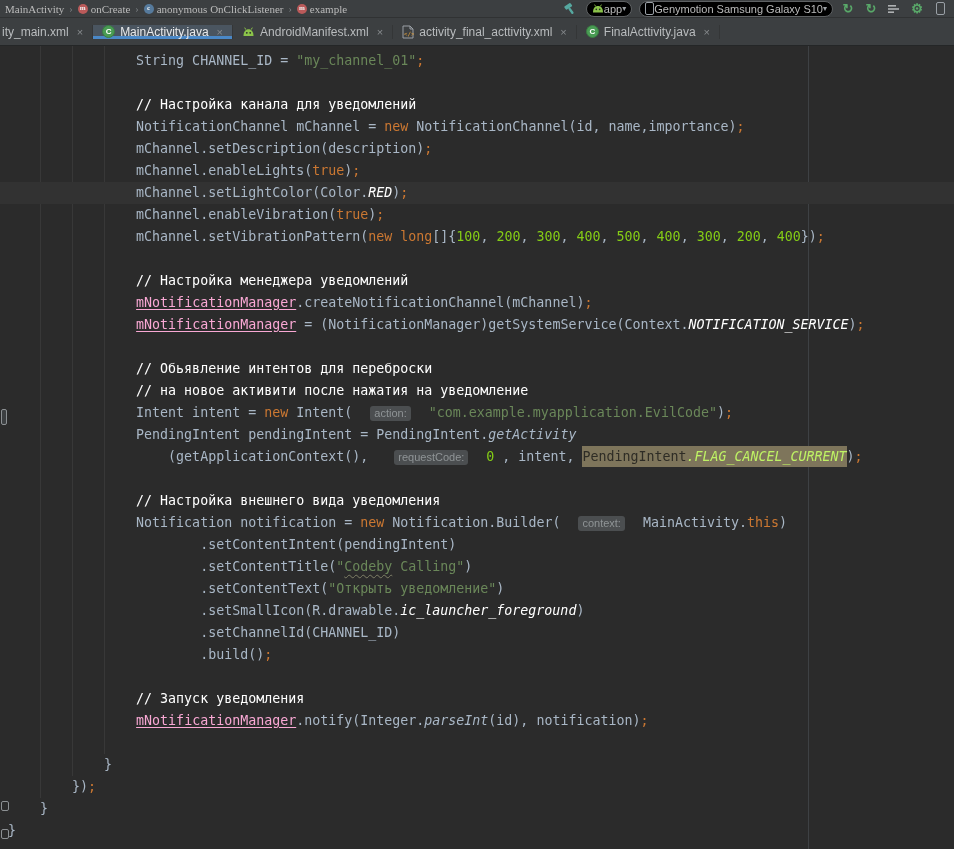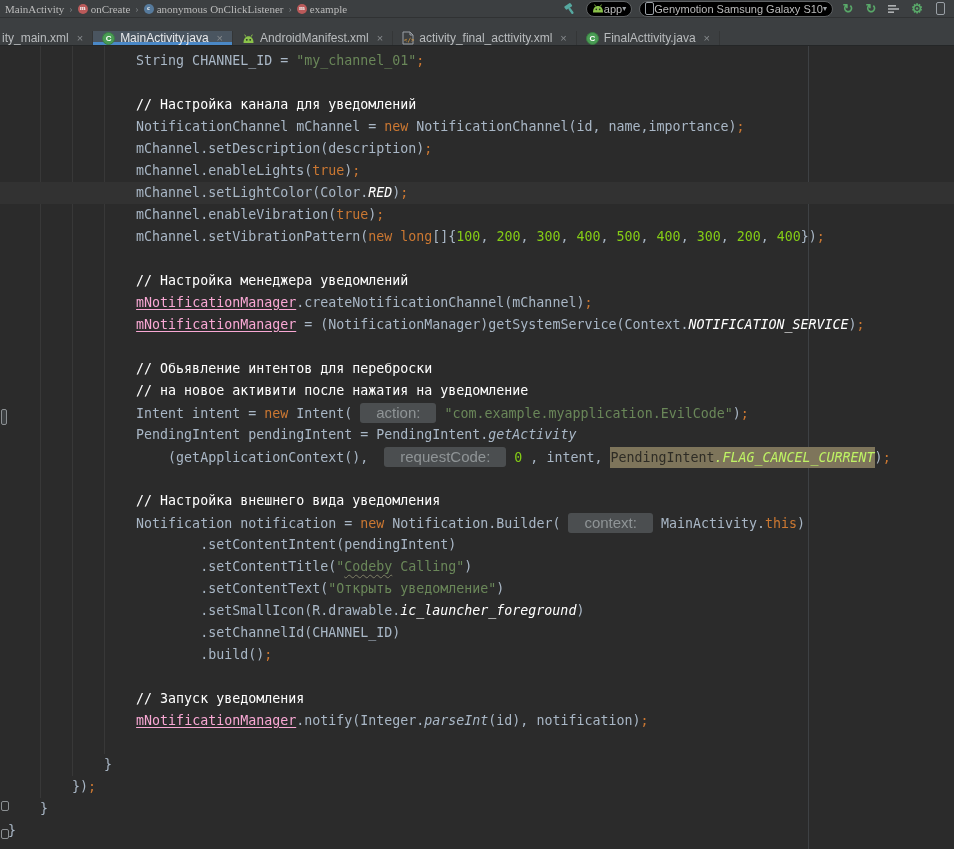--- a/index.html
+++ b/index.html
@@ -19,21 +19,21 @@
   .nav-right{margin-left:auto;display:flex;align-items:center;gap:7px;padding-right:3px;}
   .combo{display:flex;align-items:center;border:1px solid #5e6163;border-radius:8px;
     height:14px;padding:0 5px;background:#000000;white-space:nowrap;}
   .combo .arrow{color:#9da2a6;font-size:8px;}
   .toolbtn{display:inline-flex;align-items:center;justify-content:center;width:16px;height:16px;}
   .toolbtn.green{color:#59a869;font-size:13px;font-weight:bold;line-height:1;}
   .phoneicon{width:7px;height:11px;border:1px solid #9aa0a6;border-radius:2px;display:inline-block;}
   .svgicon{display:inline-flex;align-items:center;}
 
   
-  .tabbar{height:28px;background:#3c3f41;display:flex;align-items:flex-end;
+  .tabbar{height:28px;background:#3c3f41;display:flex;align-items:center;
     border-bottom:1px solid #242627;box-sizing:border-box;white-space:nowrap;}
   .tab{display:flex;align-items:center;gap:5px;padding:0 9px;font-size:12px;color:#b9bcbe;
     border-right:1px solid #343637;}
   .tab:first-child{padding-left:2px;}
   .tab.active{background:#4a5560;color:#e8eaec;box-shadow:inset 0 -3px 0 #4a88c7;}
   .tab .close{color:#868a8d;font-size:11px;margin-left:3px;}
   .classicon{width:13px;height:13px;border-radius:50%;background:#499C54;color:#fff;font-size:8px;
     font-weight:bold;display:inline-flex;align-items:center;justify-content:center;
     border:1px solid #3b7d43;box-sizing:border-box;}
 
@@ -52,22 +52,22 @@
   .line.current{background:#323232;}
   .seg.p{color:#a9b7c6;}
   .seg.k{color:#cc7832;}
   .seg.s{color:#6a8759;}
   .seg.n{color:#84cc16;}
   .seg.c{color:#ffffff;}
   .seg.f{color:#f9a8d4;text-decoration:underline;text-underline-offset:2px;}
   .seg.st{color:#ffffff;font-style:italic;}
   .seg.sm{color:#a9b7c6;font-style:italic;}
   .seg.t{color:#6a8759;text-decoration:underline wavy 1px #7f7f66;text-underline-offset:3px;}
-  .seg.h{background:#4b4e50;color:#8f9496;border-radius:3px;padding:1px 16px 2px;
-    font-size:15px;font-family:"Liberation Sans",sans-serif;margin:0 0;}
+  .seg.h{background:#4b4e50;color:#8f9496;border-radius:3px;padding:1px 4px 2px;
+    font-size:11px;font-family:"Liberation Sans",sans-serif;margin:0 10px;}
   .seg.hp{background:#7e755b;color:#2e2c25;padding:3px 0;margin-top:21px;}
   .seg.hs{background:#7e755b;color:#bef264;font-style:italic;padding:3px 0;}
 
   .gmark{position:absolute;left:1px;z-index:3;border:1px solid #8c9093;border-radius:2px;
     box-sizing:border-box;}
   #gm1{top:363px;width:6px;height:16px;background:#3c3f41;}
   #gm2{top:755px;width:8px;height:10px;}
   #gm3{top:783px;width:8px;height:10px;}
 </style>
 </head>

